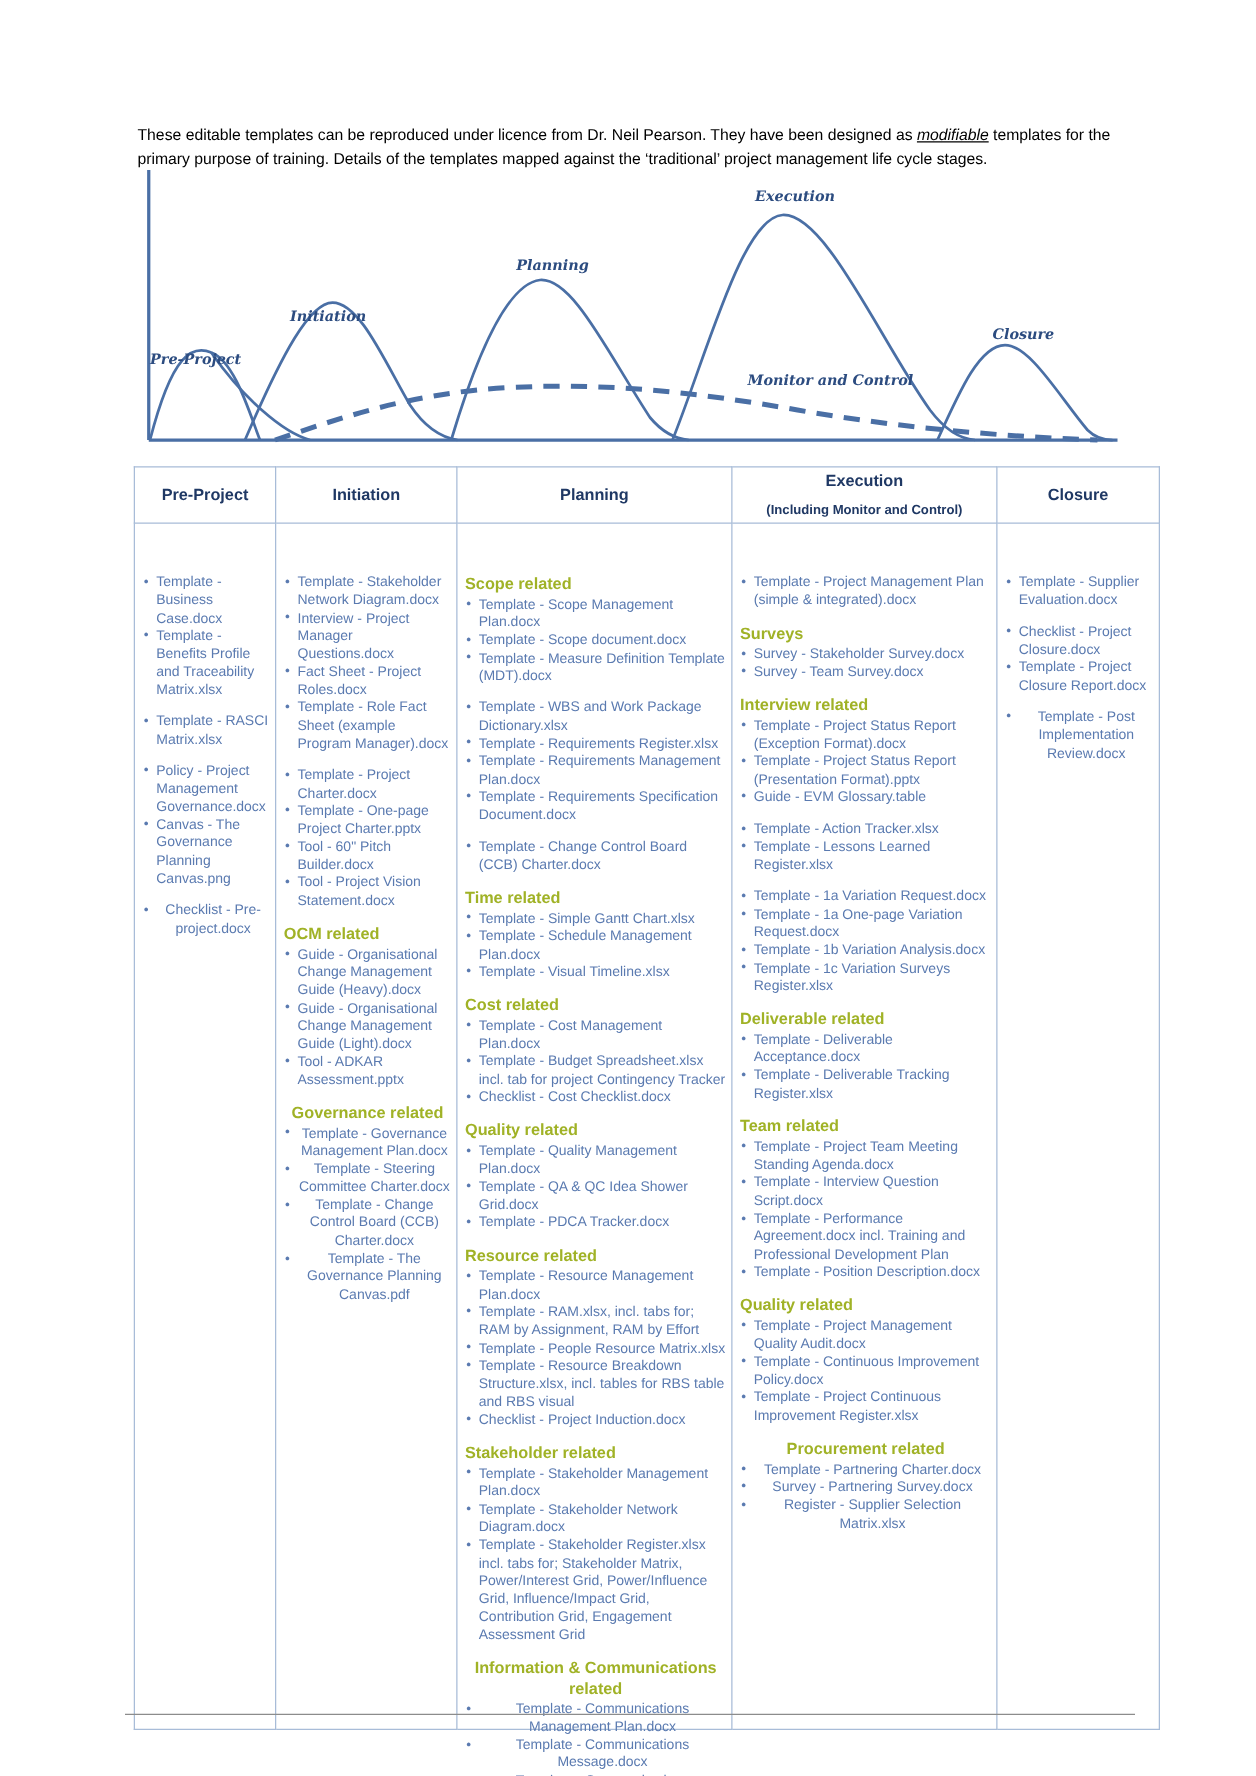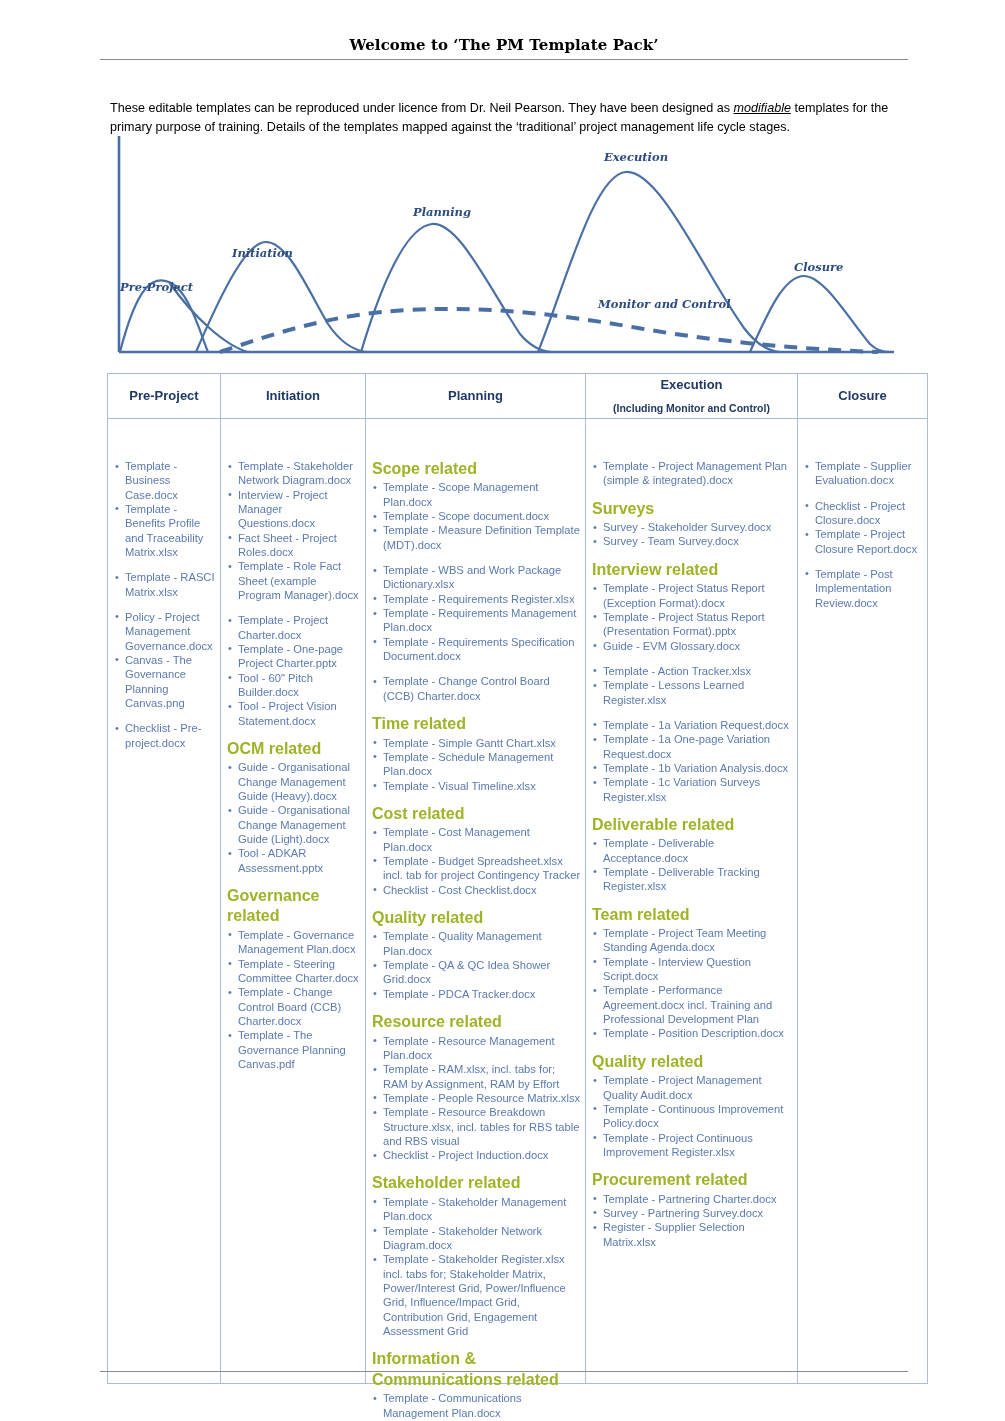--- a/index.html
+++ b/index.html
@@ -121,28 +121,28 @@
 
   .cell-body {
     padding: 6px 4px 8px 4px;
     height: 930px;
     box-sizing: border-box;
     margin-top: 34px;
   }
 
   .sec-head {
     font-family: "Liberation Sans", sans-serif;
-    font-size: 16px;
+    font-size: 13px;
     font-weight: bold;
     color: #a0b226;
     margin: 0 0 1px 2px;
     line-height: 1.28;
   }
   .grp { margin-bottom: 11px; }
-  .grp:last-child { margin-bottom: 0; }
+  .grp:last-child { margin-bottom: 0; text-align: center; }
 
   ul.items {
     list-style: none;
     margin: 0;
     padding: 0;
   }
   ul.items li {
     position: relative;
     padding-left: 11px;
     margin: 0 0 0 2px;
@@ -177,24 +177,20 @@
     font-family: "DejaVu Serif", serif;
     font-size: 11px;
     color: #000;
   }
 </style>
 </head>
 <body>
 
 <div class="page">
 
-  <div class="doc-header">
-    <div class="doc-title">Welcome to ‘The PM Template Pack’</div>
-    <div class="header-rule"></div>
-  </div>
 
   <p class="intro"><span>These editable templates can be reproduced under licence from Dr. Neil Pearson. They have been designed as </span><em>modifiable</em><span> templates for the primary purpose of training. Details of the templates mapped against the ‘traditional’ project management life cycle stages.</span></p>
 
   <div class="diagram">
     <svg width="800" height="232" viewBox="0 0 800 232" xmlns="http://www.w3.org/2000/svg">
 
       <line x1="11" y1="4" x2="11" y2="220" stroke="#4a6fa5" stroke-width="2.6"></line>
       <line x1="11" y1="220" x2="786" y2="220" stroke="#4a6fa5" stroke-width="2.6"></line>
 
       <path d="M 12 220 C 30 150, 46 144, 61 150 C 80 157, 92 200, 100 220" fill="none" stroke="#4a6fa5" stroke-width="2.2"></path>
@@ -400,21 +396,21 @@
                 <ul class="items">
                   <li>Survey - Stakeholder Survey.docx</li>
                   <li>Survey - Team Survey.docx</li>
                 </ul>
               </div>
               <div class="grp">
                 <div class="sec-head">Interview related</div>
                 <ul class="items">
                   <li>Template - Project Status Report (Exception Format).docx</li>
                   <li>Template - Project Status Report (Presentation Format).pptx</li>
-                  <li>Guide - EVM Glossary.docx</li>
+                  <li>Guide - EVM Glossary.table</li>
                 </ul>
               </div>
               <div class="grp">
                 <ul class="items">
                   <li>Template - Action Tracker.xlsx</li>
                   <li>Template - Lessons Learned Register.xlsx</li>
                 </ul>
               </div>
               <div class="grp">
                 <ul class="items">

